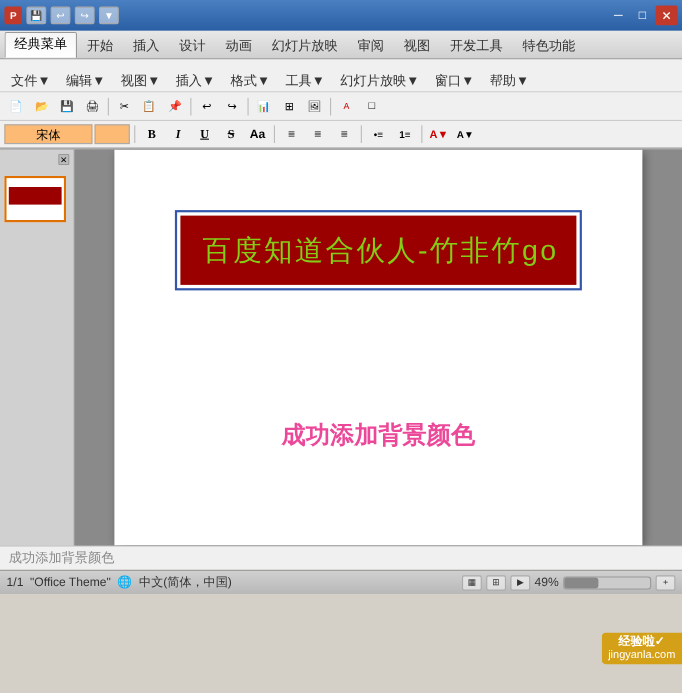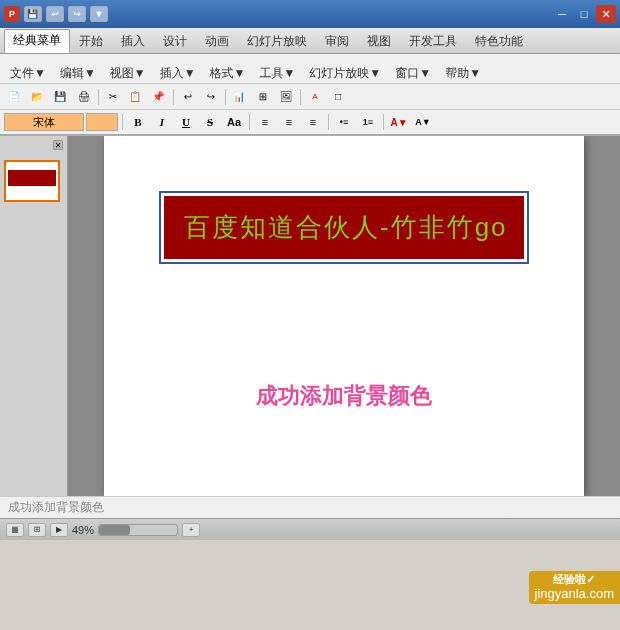--- a/index.html
+++ b/index.html
@@ -382,28 +382,34 @@
       <div class="subtitle-text">成功添加背景颜色</div>
     </div>
   </div>
 </div>
 
 <div class="notes-bar">
   <span style="color:#888;">成功添加背景颜色</span>
 </div>
 
 <div class="status-bar">
+  <div class="status-left">
+    <span>1/1</span>
+    <span>"Office Theme"</span>
+    <span>🌐</span>
+    <span>中文(简体，中国)</span>
+  </div>
   <div class="status-right">
     <div class="status-view-btn">▦</div>
     <div class="status-view-btn">⊞</div>
     <div class="status-view-btn">▶</div>
     <span>49%</span>
     <div style="width:80px;height:12px;background:#ccc;border:1px solid #999;border-radius:3px;position:relative;">
       <div style="width:40%;height:100%;background:#888;border-radius:3px;"></div>
     </div>
     <div class="status-view-btn">+</div>
   </div>
 </div>
 
 <div style="position:fixed;bottom:26px;right:0;background:#d4a017;border-radius:4px 0 0 4px;padding:2px 6px;z-index:100;display:flex;flex-direction:column;align-items:center;line-height:1.2;">
   <span style="font-size:11px;color:white;font-weight:bold;">经验啦✓</span>
-  <span style="font-size:13px;color:white;">jingyanla.com</span>
+  <span style="font-size:10px;color:white;">jingyanla.com</span>
 </div>
 
 </body></html>

